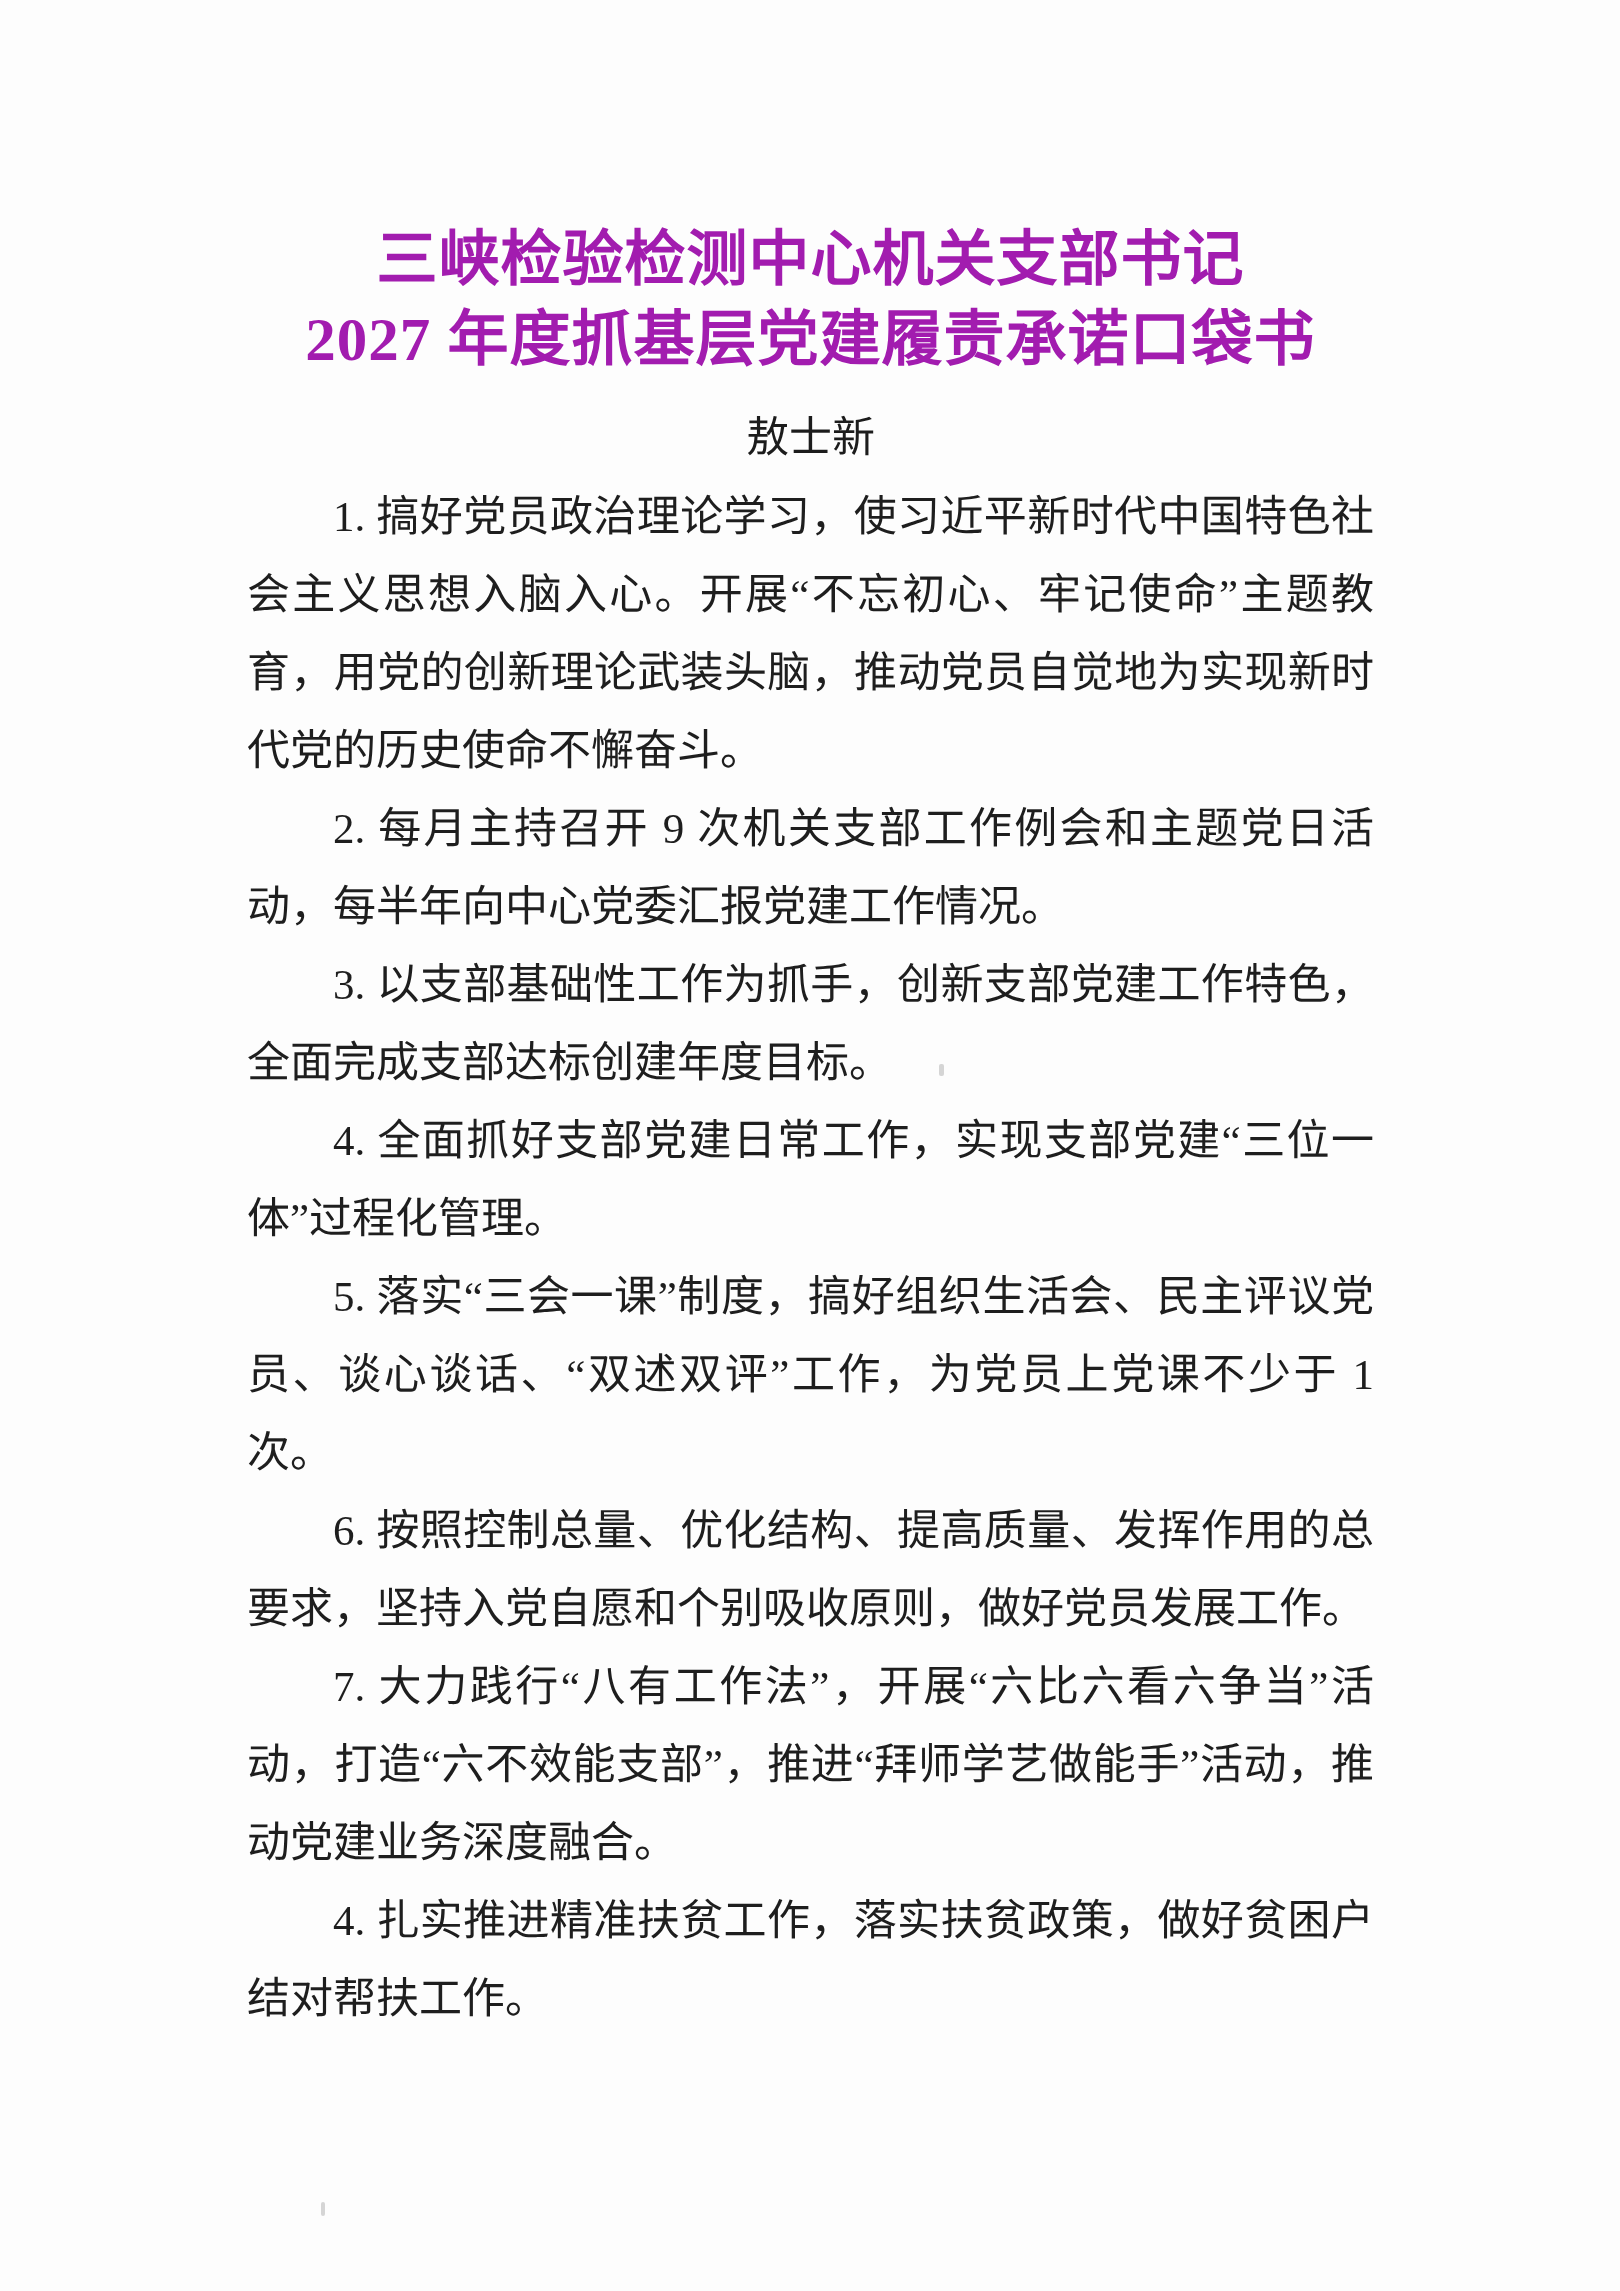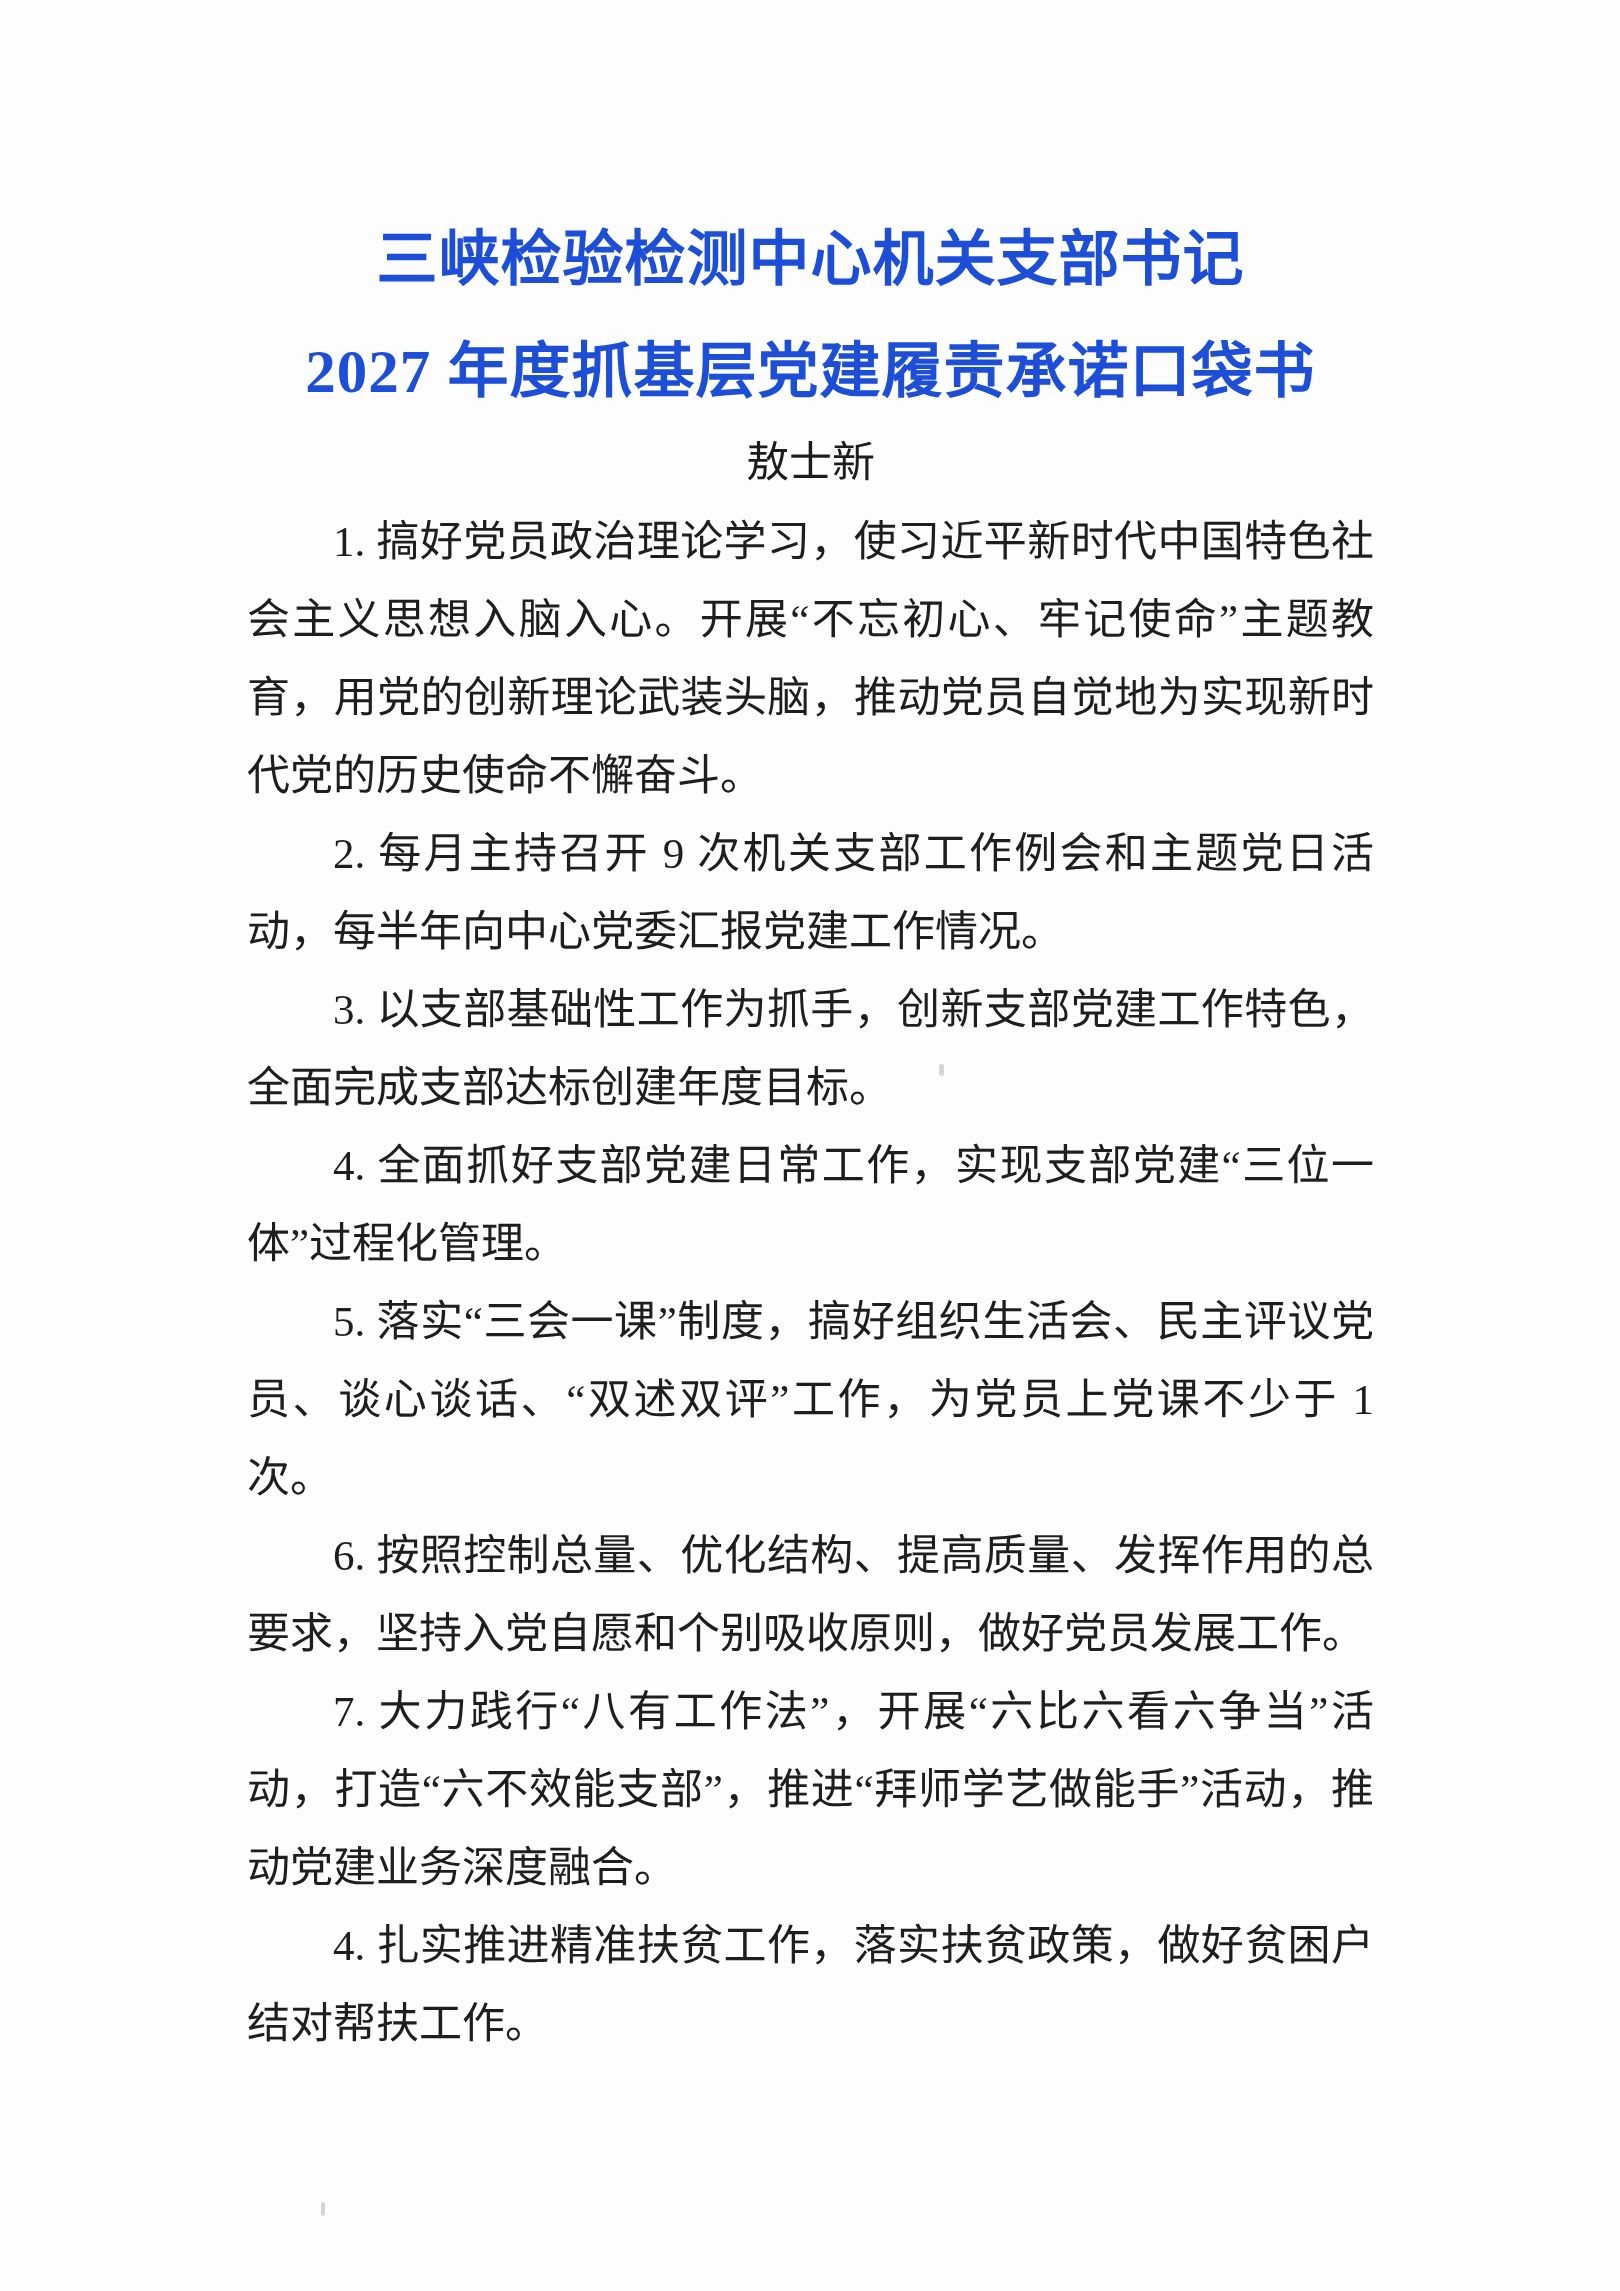--- a/index.html
+++ b/index.html
@@ -25,26 +25,25 @@
   }
   .title-block {
     margin-top: 220px;
   }
   .title-line {
     font-size: 61px;
     line-height: 80px;
     font-weight: 700;
     text-align: center;
     letter-spacing: 1px;
-    color: #1d4ed8;
+    color: #a21caf;
     white-space: nowrap;
-    margin-top: 32px;
   }
   .author {
-    margin-top: 20px;
+    margin-top: 27px;
     font-size: 43px;
     line-height: 61px;
     text-align: center;
     color: #1c1c1c;
   }
   .body-block {
     margin-top: 9.8px;
   }
   .body-block p {
     margin: 0;

